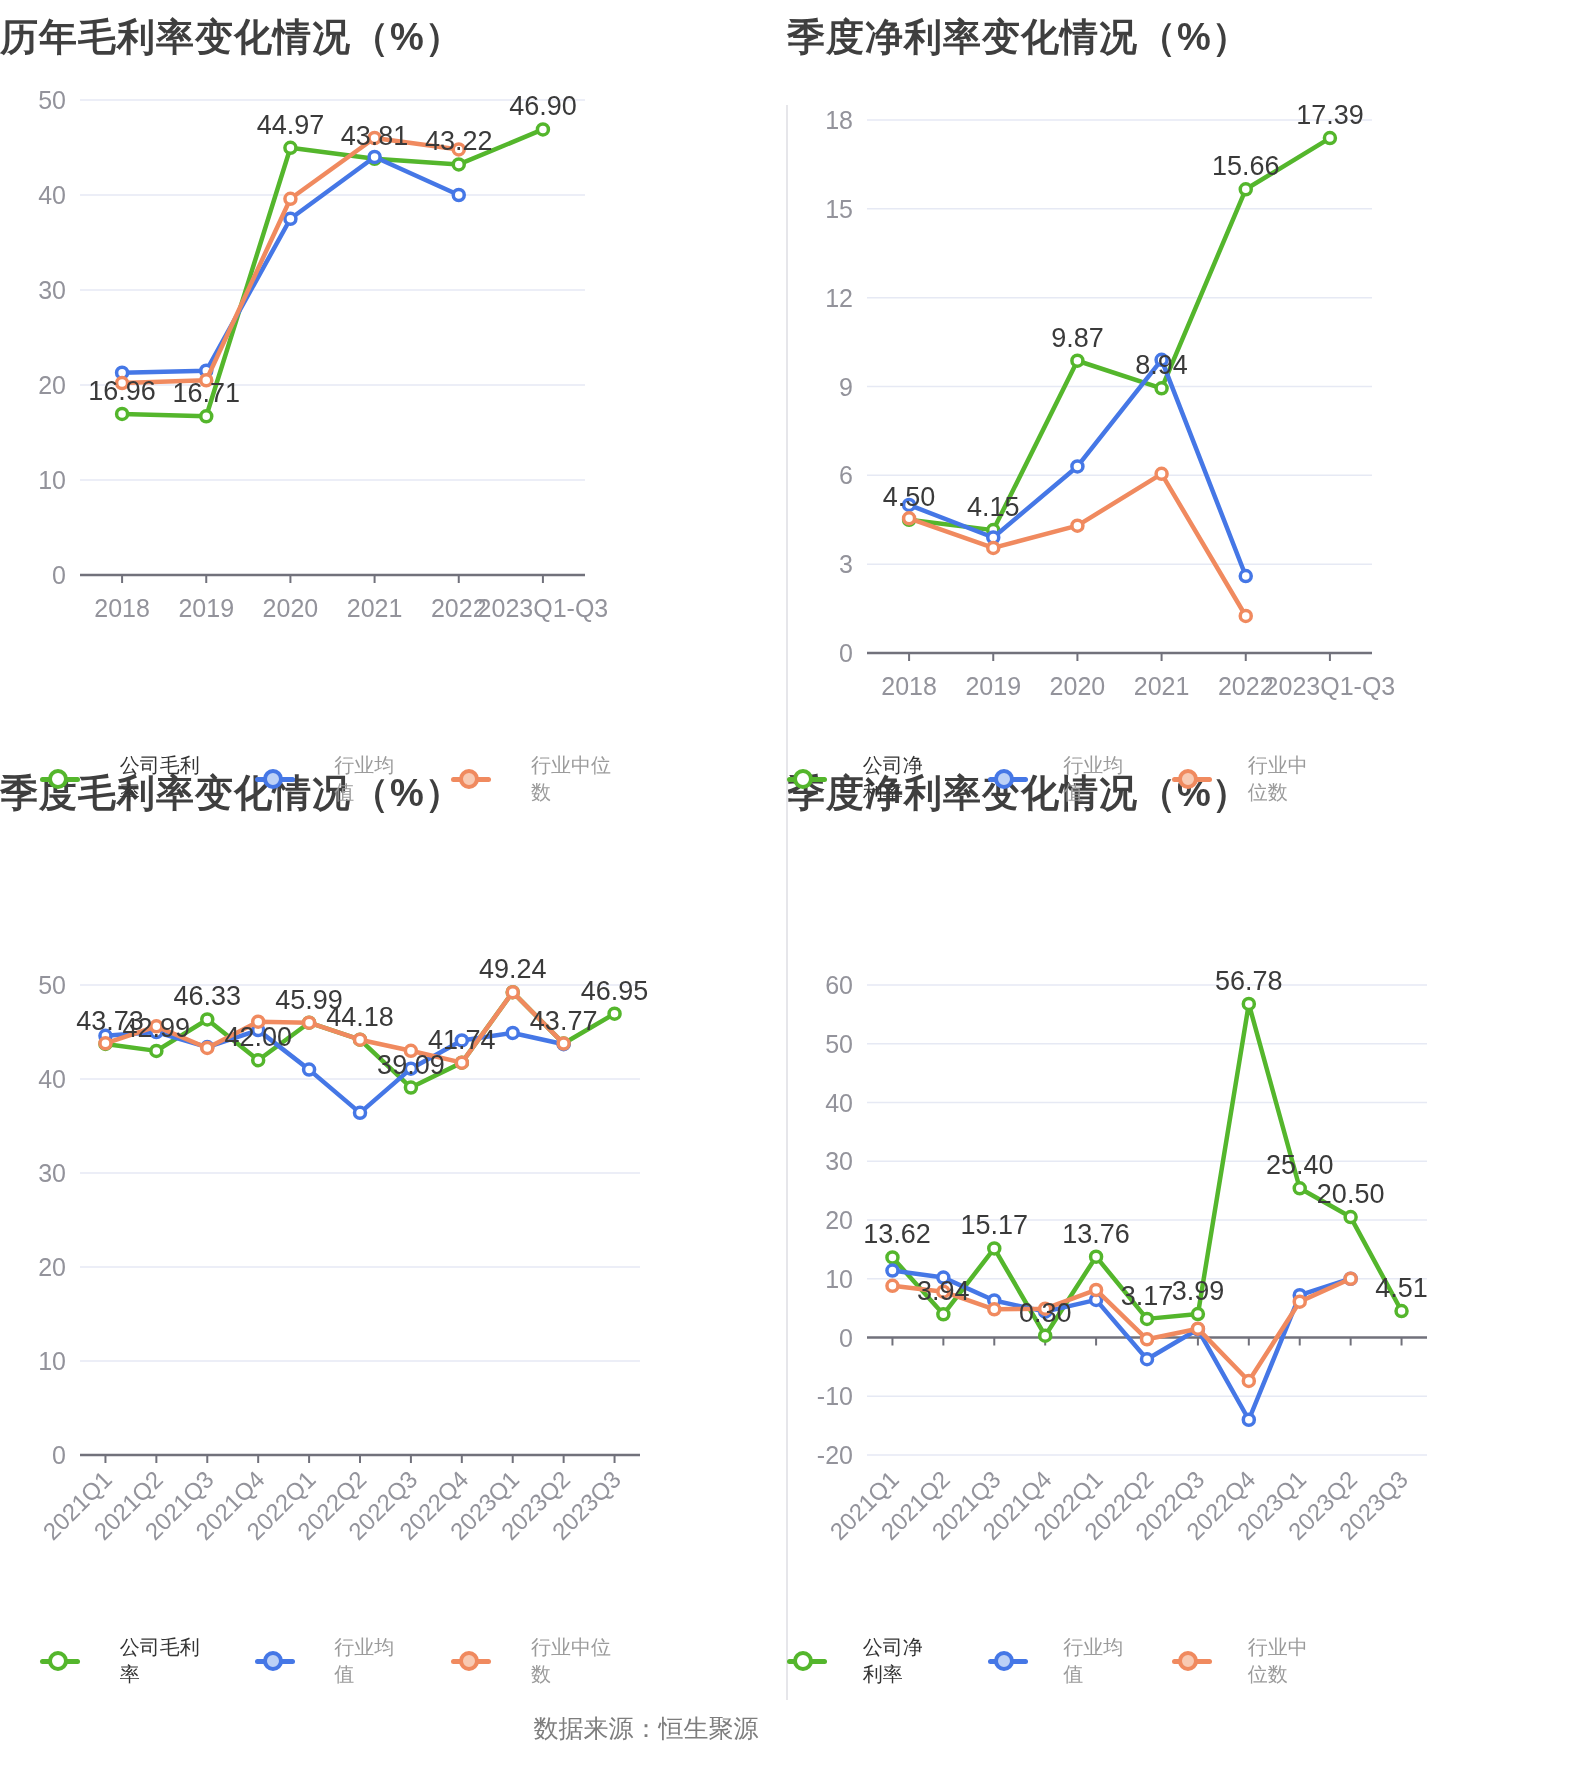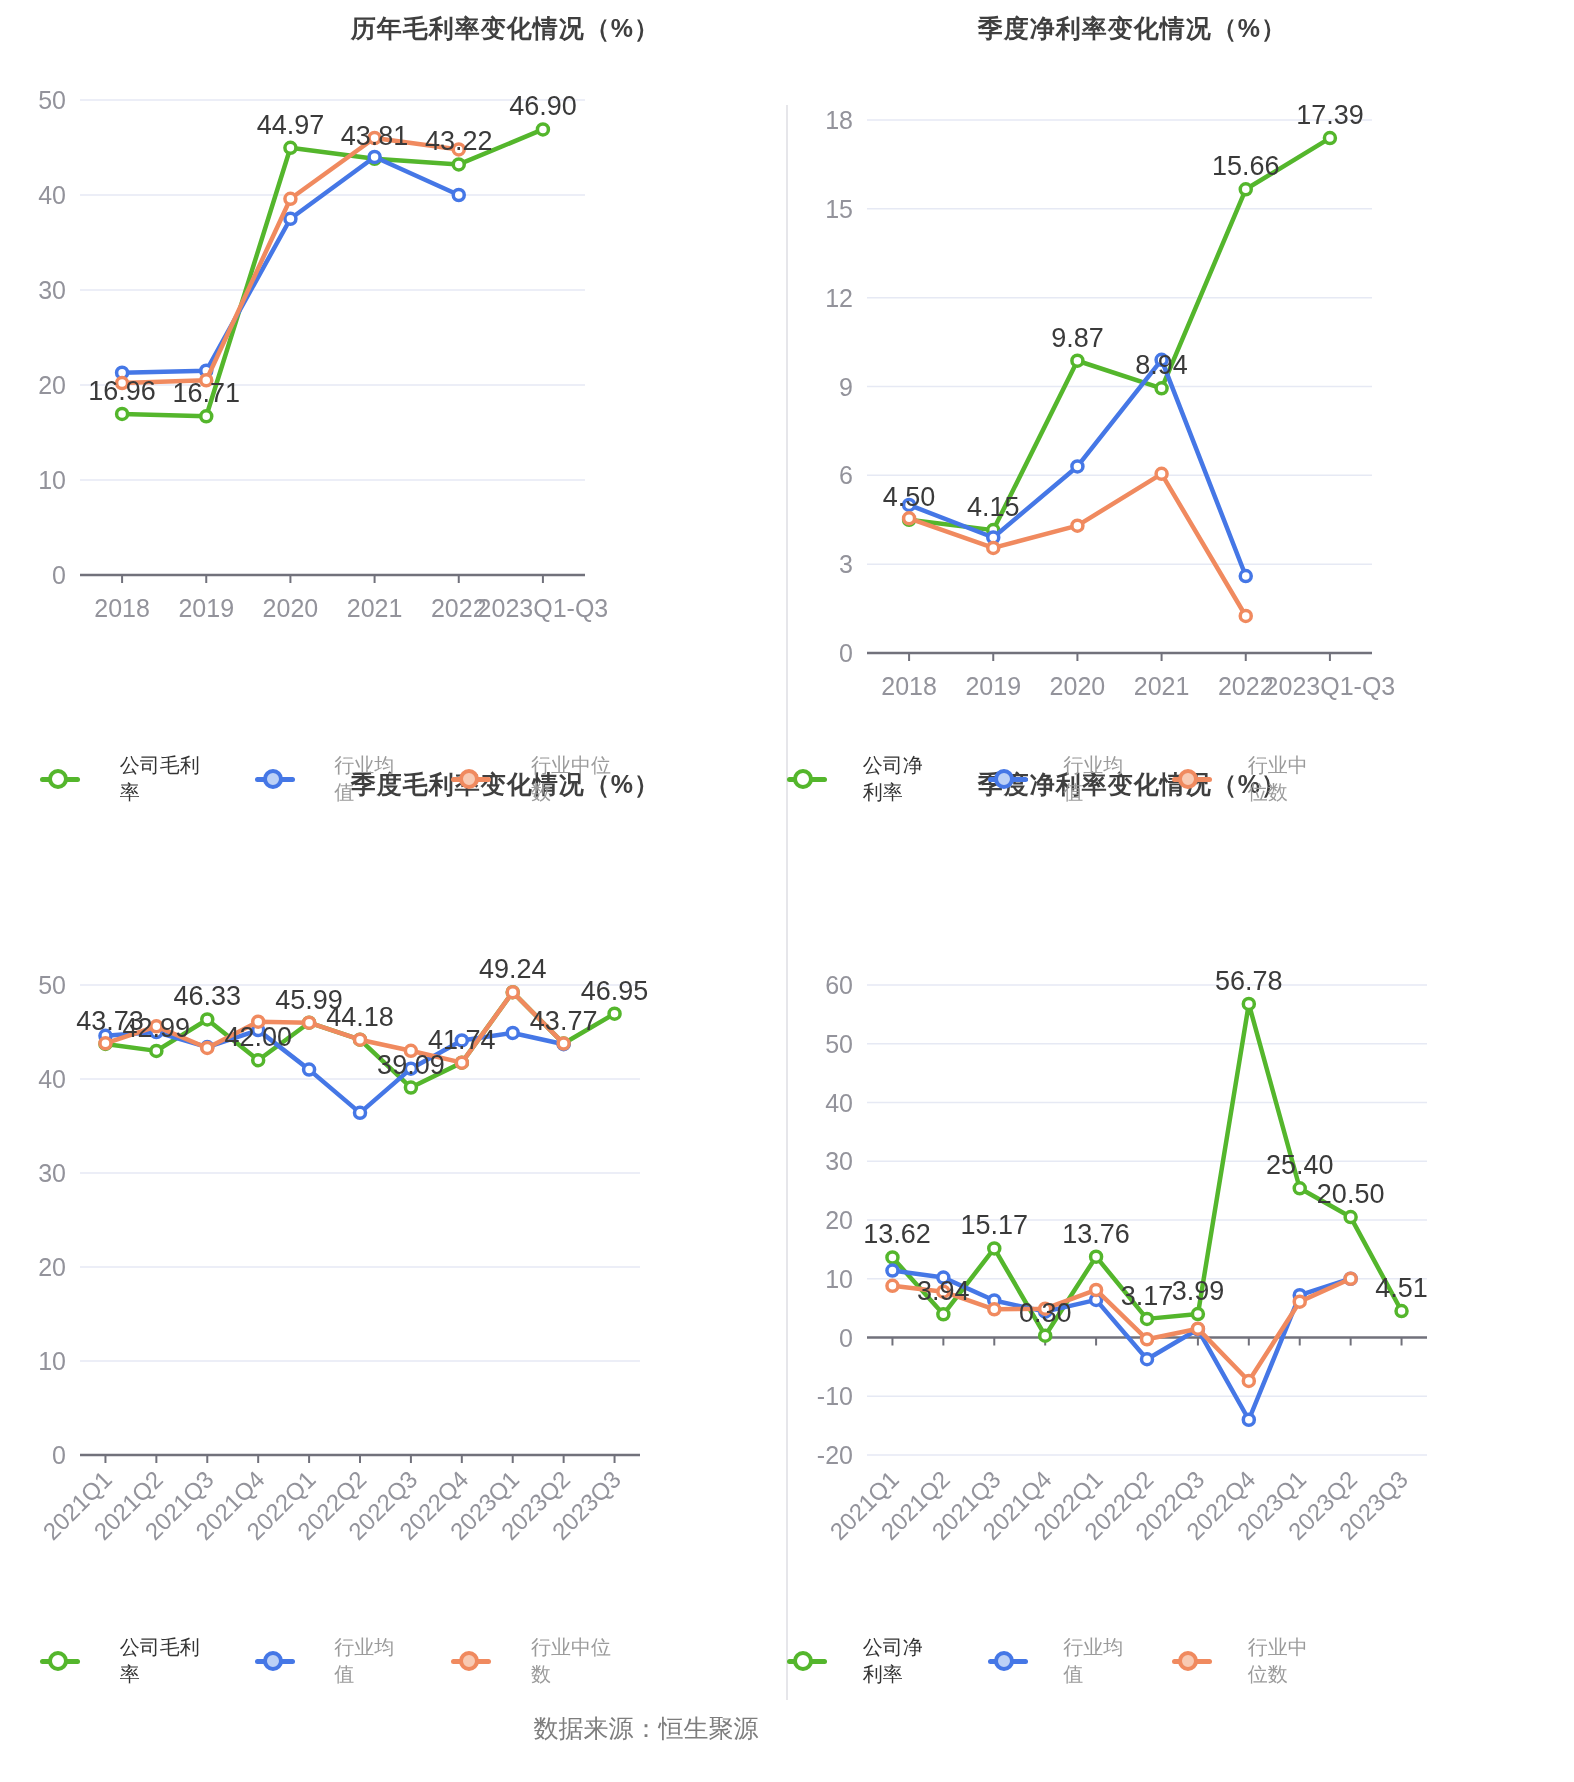--- a/index.html
+++ b/index.html
@@ -1,21 +1,21 @@
 <!DOCTYPE html>
 <html><head>
 <meta charset="utf-8">
 <style>
   html,body{margin:0;padding:0;}
   body{
     width:1574px;height:1782px;position:relative;background:#ffffff;
     font-family:"Liberation Sans", sans-serif;overflow:hidden;
   }
   .panel-title{
-    position:absolute;text-align:right;font-size:25px;font-weight:bold;
+    position:absolute;text-align:left;font-size:38px;font-weight:bold;
     color:#3f3f3f;letter-spacing:1px;
   }
   #chart-svg{position:absolute;left:0;top:0;}
   svg text{font-family:"Liberation Sans", sans-serif;}
   .divider{position:absolute;width:2px;background:#e6e6ea;}
   .legend{
     position:absolute;display:flex;justify-content:center;align-items:center;gap:46px;
   }
   .legend-item{display:flex;align-items:center;gap:12px;cursor:pointer;}
   .lg-icon{position:relative;width:40px;height:18px;display:inline-block;}

